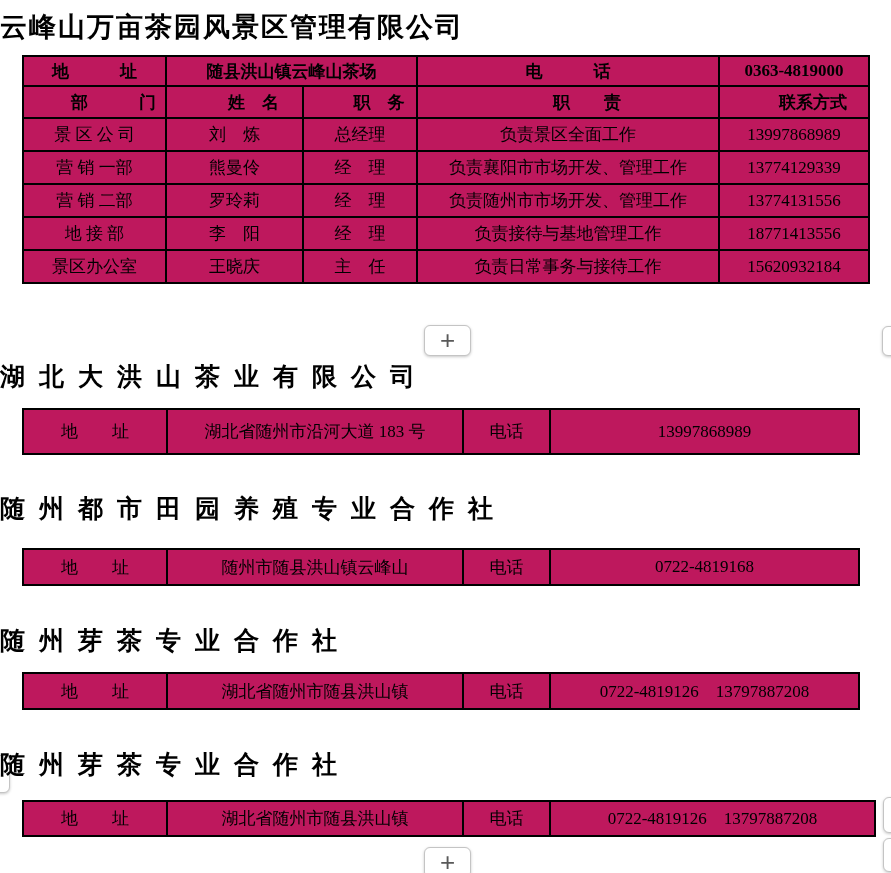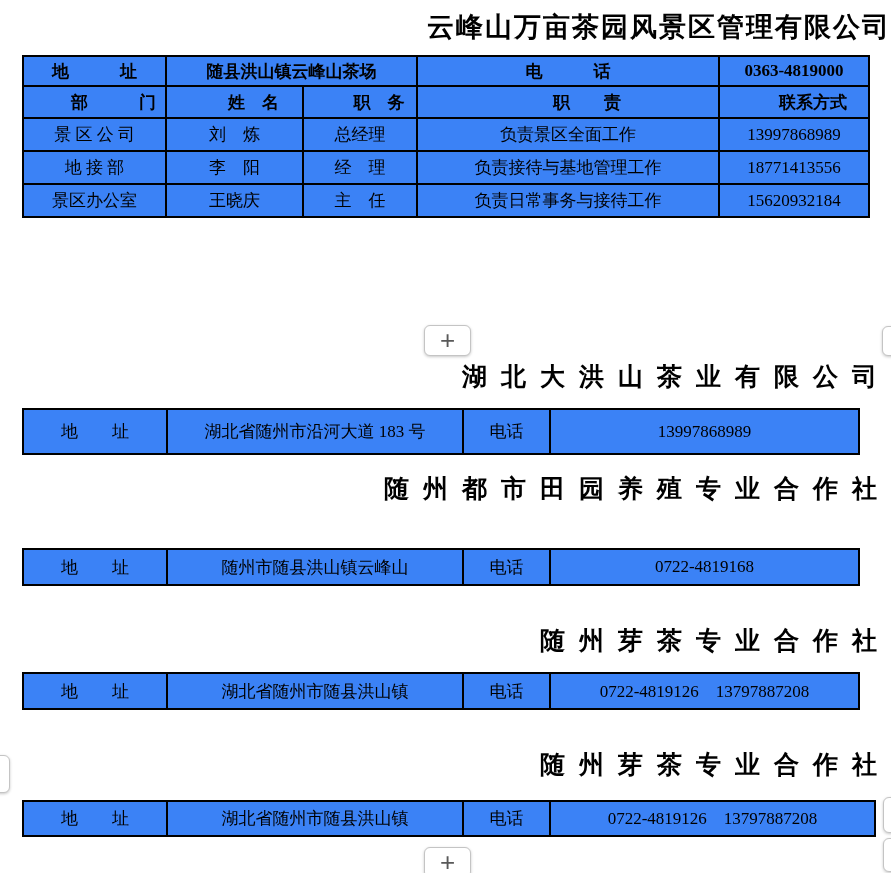--- a/index.html
+++ b/index.html
@@ -3,32 +3,32 @@
 <meta charset="utf-8">
 <style>
   html,body { margin:0; padding:0; background:#fff; }
   .page {
     position:relative; width:891px; height:873px; overflow:hidden;
     background:#ffffff; color:#000;
     font-family:"Liberation Serif","DejaVu Serif",serif;
   }
   .doc-title {
     position:absolute; left:0; width:100%; margin:0;
-    text-align:right; font-weight:bold; color:#000;
+    text-align:left; font-weight:bold; color:#000;
   }
   .main-title { top:10px; font-size:27px; letter-spacing:2px; line-height:34px; }
   .sec-title  { font-size:25px; letter-spacing:14px; line-height:34px; }
   #title-2 { top:360px; }
-  #title-3 { top:472px; }
+  #title-3 { top:492px; }
   #title-4 { top:624px; }
   #title-5 { top:748px; }
 
   table.tbl {
     position:absolute; border-collapse:collapse; table-layout:fixed;
-    background:#3b82f6;
+    background:#be185d;
   }
   table.tbl td {
     border:2px solid #000; text-align:center; vertical-align:middle;
     font-size:17px; padding:0 2px; overflow:hidden; white-space:nowrap;
   }
   .t1 { left:22px; top:55px; width:846px; }
   .t1 tr.r1 td { height:28px; }
   .t1 tr.r2 td { height:30px;padding-left:40px; }
   .t1 tr.body td { height:31px;text-align:center; }
   .t1 tr.bold td { font-weight:bold; }
@@ -90,20 +90,34 @@
       <td>联系方式</td>
     </tr>
     <tr class="body">
       <td>景 区 公 司</td>
       <td>刘　炼</td>
       <td>总经理</td>
       <td>负责景区全面工作</td>
       <td>13997868989</td>
     </tr>
     <tr class="body">
+      <td>营 销 一部</td>
+      <td>熊曼伶</td>
+      <td>经　理</td>
+      <td>负责襄阳市市场开发、管理工作</td>
+      <td>13774129339</td>
+    </tr>
+    <tr class="body">
+      <td>营 销 二部</td>
+      <td>罗玲莉</td>
+      <td>经　理</td>
+      <td>负责随州市市场开发、管理工作</td>
+      <td>13774131556</td>
+    </tr>
+    <tr class="body">
       <td>地 接 部</td>
       <td>李　阳</td>
       <td>经　理</td>
       <td>负责接待与基地管理工作</td>
       <td>18771413556</td>
     </tr>
     <tr class="body">
       <td>景区办公室</td>
       <td>王晓庆</td>
       <td>主　任</td>

